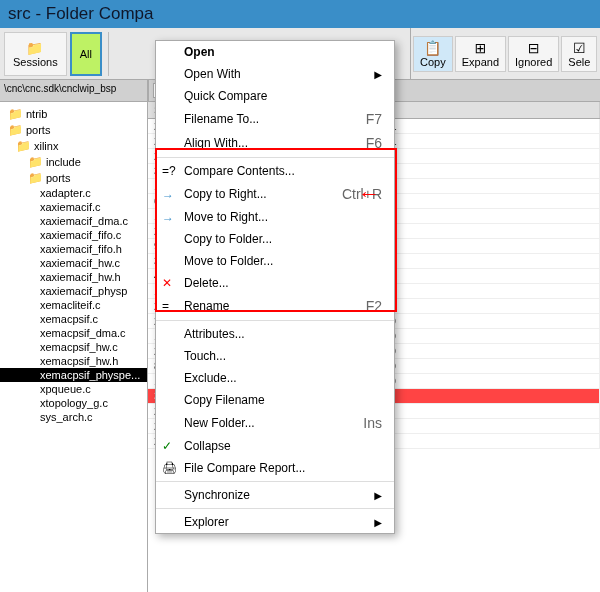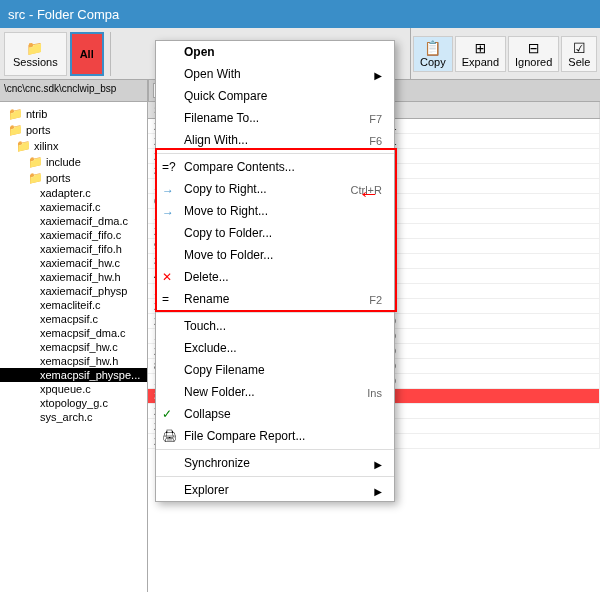--- a/index.html
+++ b/index.html
@@ -24,22 +24,22 @@
 
     
     .title-bar {
       position: absolute;
       top: 0; left: 0; right: 0;
       height: 28px;
       background: #3a8ec8;
       display: flex;
       align-items: center;
       padding: 0 8px;
-      color: #ffffff;
-      font-size: 13px;
+      color: #0f172a;
+      font-size: 17px;
     }
 
     
     .toolbar {
       position: absolute;
       top: 28px; left: 0; right: 0;
       height: 52px;
       background: #e8e8e8;
       border-bottom: 1px solid #aaa;
       display: flex;
@@ -177,33 +177,33 @@
       border: 1px solid #aaa;
       box-shadow: 3px 3px 8px rgba(0,0,0,0.3);
       z-index: 1000;
       font-size: 12px;
     }
 
     .ctx-item {
       padding: 4px 12px 4px 28px;
       cursor: pointer;
       display: flex;
-      align-items: flex-end;
+      align-items: center;
       justify-content: space-between;
       position: relative;
     }
 
     .ctx-item.has-sub::after {
       content: '▶';
       font-size: 10px;
     }
 
     .ctx-item .shortcut {
       color: #666;
-      font-size: 11px;
+      font-size: 14px;
       margin-left: 20px;
     }
 
     .ctx-separator {
       height: 1px;
       background: #ddd;
       margin: 2px 0;
     }
 
     .ctx-item-bold {
@@ -250,21 +250,21 @@
 <div class="title-bar">
   <span>src - Folder Compa</span>
 </div>
 
 <div class="toolbar">
   <div style="display:flex;align-items:center;gap:3px;padding-right:6px;border-right:1px solid #bbb;">
     <button class="toolbar-btn">
       <span style="font-size:14px;">📁</span>
       <span>Sessions</span>
     </button>
-    <button class="toolbar-btn" style="background:#ef4444;border:2px solid #3a8ec8;font-weight:bold;min-width:28px;">
+    <button class="toolbar-btn" style="background:#bef264;border:2px solid #3a8ec8;font-weight:normal;min-width:28px;">
       <span>All</span>
     </button>
   </div>
 </div>
 
 <div style="position:absolute;top:28px;left:410px;right:0;height:52px;background:#e8e8e8;border-bottom:1px solid #aaa;border-left:1px solid #aaa;display:flex;align-items:center;padding:2px;gap:2px;">
   <button class="right-toolbar-btn" style="background:#d0e8f8;">
     <span style="font-size:14px;">📋</span>
     <span>Copy</span>
   </button>
@@ -517,20 +517,23 @@
       <span class="ctx-icon" style="color:red;">✕</span>
       <span>Delete...</span>
     </div>
     <div class="ctx-item">
       <span class="ctx-icon">=</span>
       <span>Rename</span>
       <span class="shortcut">F2</span>
     </div>
     <div class="ctx-separator"></div>
     <div class="ctx-item">
+      <span>Attributes...</span>
+    </div>
+    <div class="ctx-item">
       <span>Touch...</span>
     </div>
     <div class="ctx-item">
       <span>Exclude...</span>
     </div>
     <div class="ctx-item">
       <span>Copy Filename</span>
     </div>
     <div class="ctx-item">
       <span>New Folder...</span>

